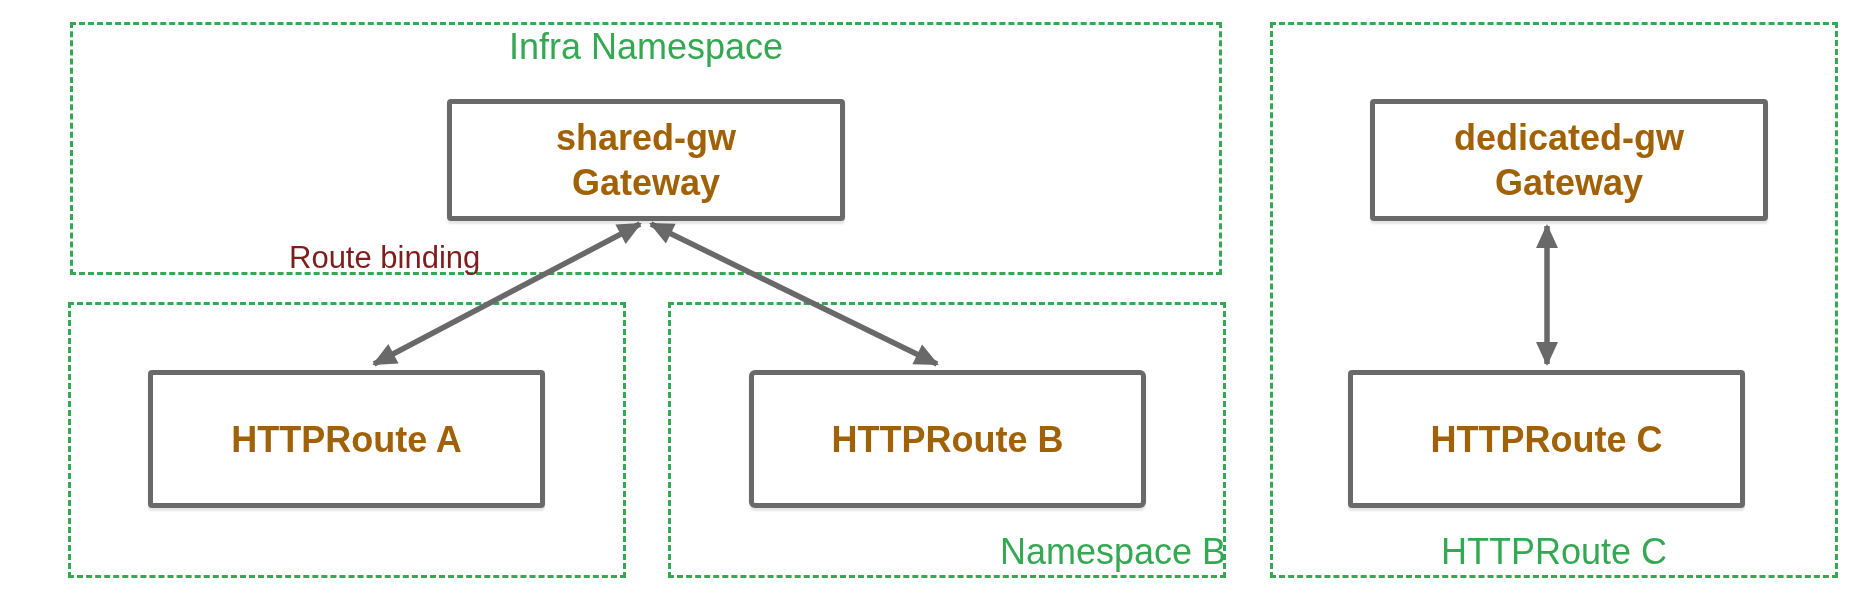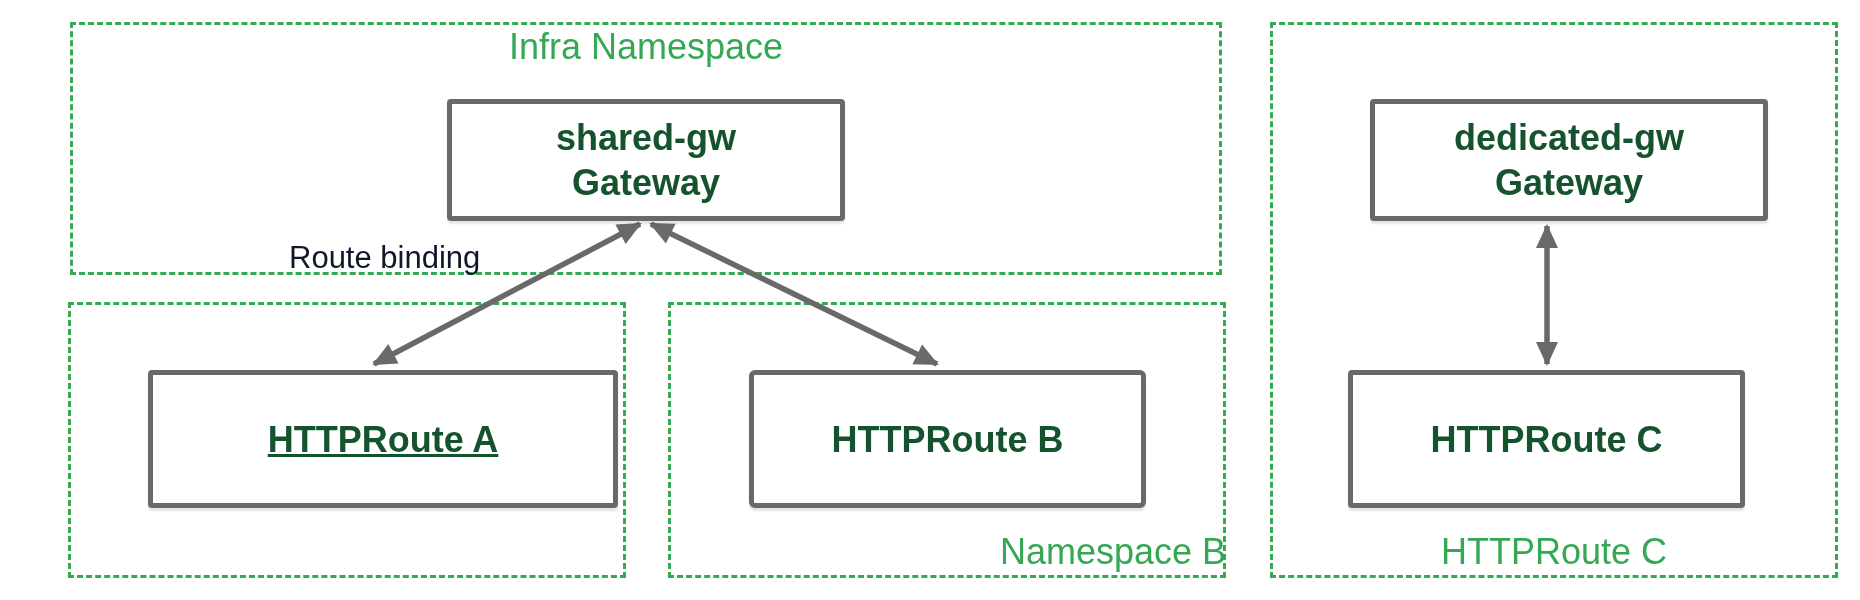--- a/index.html
+++ b/index.html
@@ -42,42 +42,42 @@
   #lbl-b     { left: 668px;  top: 531px; width: 558px; text-align: right; }
   #lbl-c     { left: 1270px; top: 531px; width: 568px; }
 
   
   .node {
     position: absolute;
     box-sizing: border-box;
     border: 5px solid #696969;
     border-radius: 4px;
     background: #ffffff;
-    color: #14532d;
+    color: #a16207;
     font-weight: bold;
     font-size: 36px;
     line-height: 45px;
     display: flex;
     align-items: center;
     justify-content: center;
     text-align: center;
     box-shadow: 0 3px 2px rgba(0,0,0,0.10);
   }
   #node-shared-gw    { left: 447px;  top: 99px;  width: 398px; height: 122px; }
   #node-dedicated-gw { left: 1348px; top: 99px;  width: 398px; height: 122px; margin-left: 22px; }
-  #node-route-a      { left: 148px;  top: 370px; width: 470px; height: 138px; text-decoration: underline; }
+  #node-route-a      { left: 148px;  top: 370px; width: 397px; height: 138px; }
   #node-route-b      { left: 749px;  top: 370px; width: 397px; height: 138px; border-radius: 6px; }
   #node-route-c      { left: 1348px; top: 370px; width: 397px; height: 138px; }
 
   
   .annotation {
     position: absolute;
     left: 289px;
     top: 240px;
-    color: #0f172a;
+    color: #7f1d1d;
     font-size: 31px;
     line-height: 36px;
     white-space: nowrap;
   }
 
   
   #arrow-layer {
     position: absolute;
     left: 0; top: 0;
     width: 1860px;

